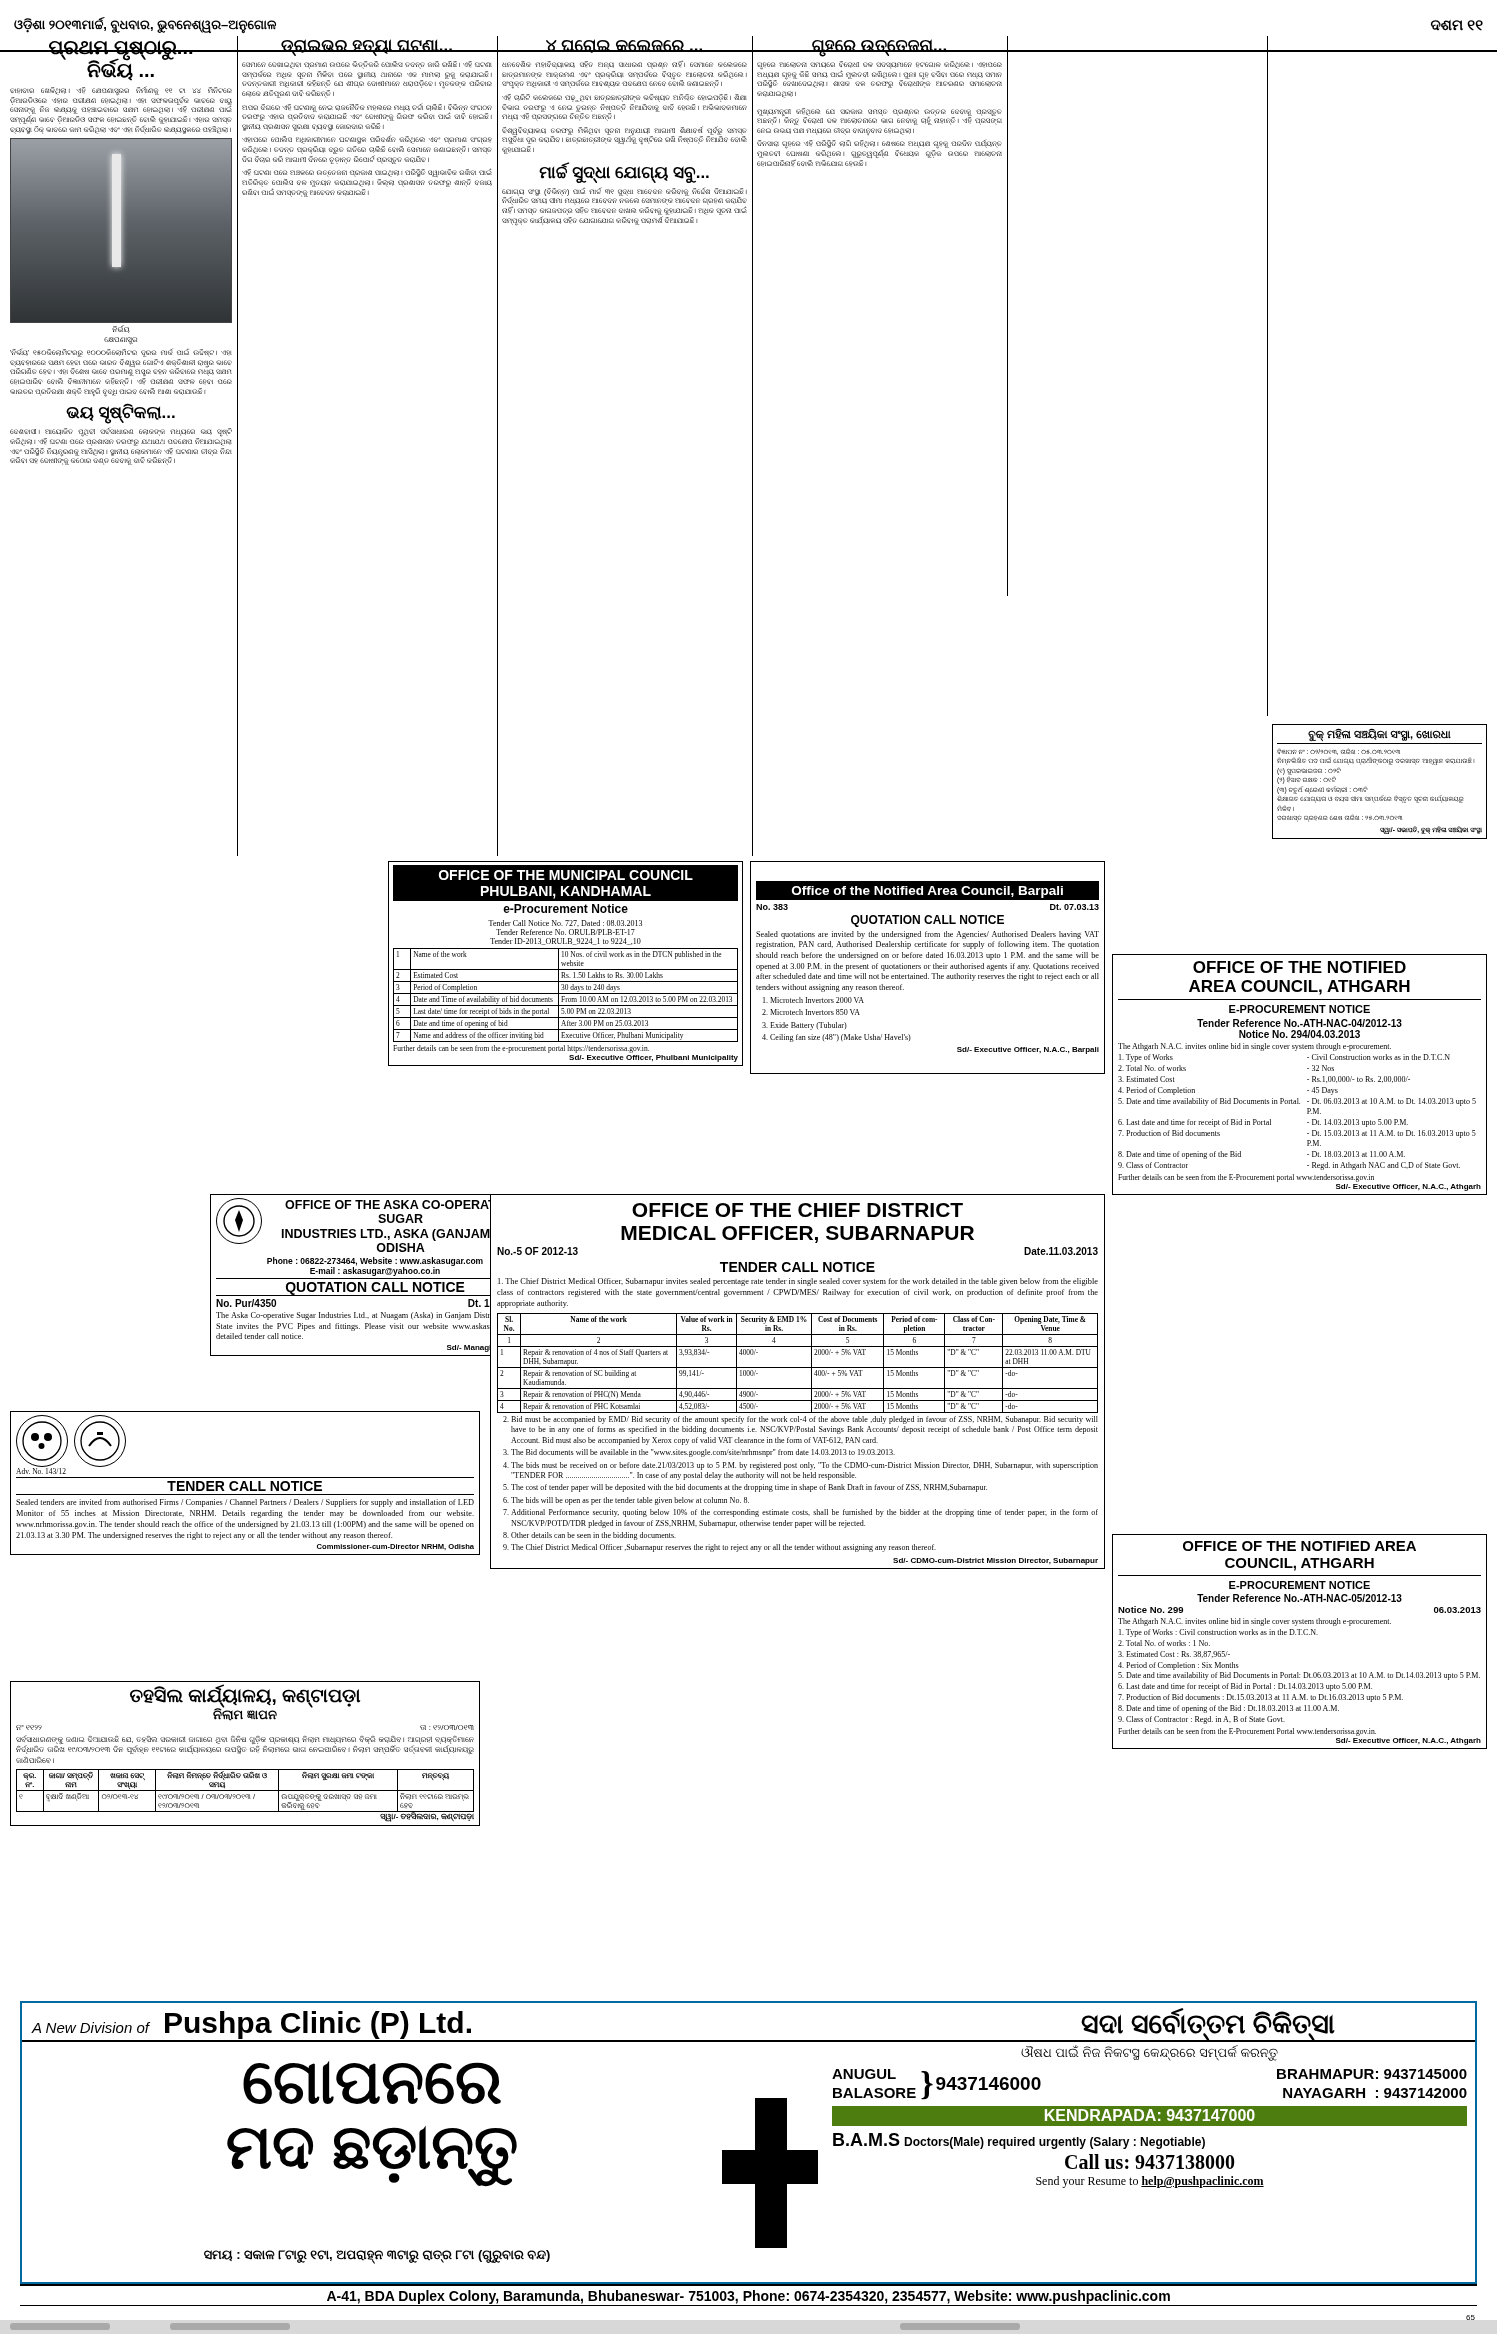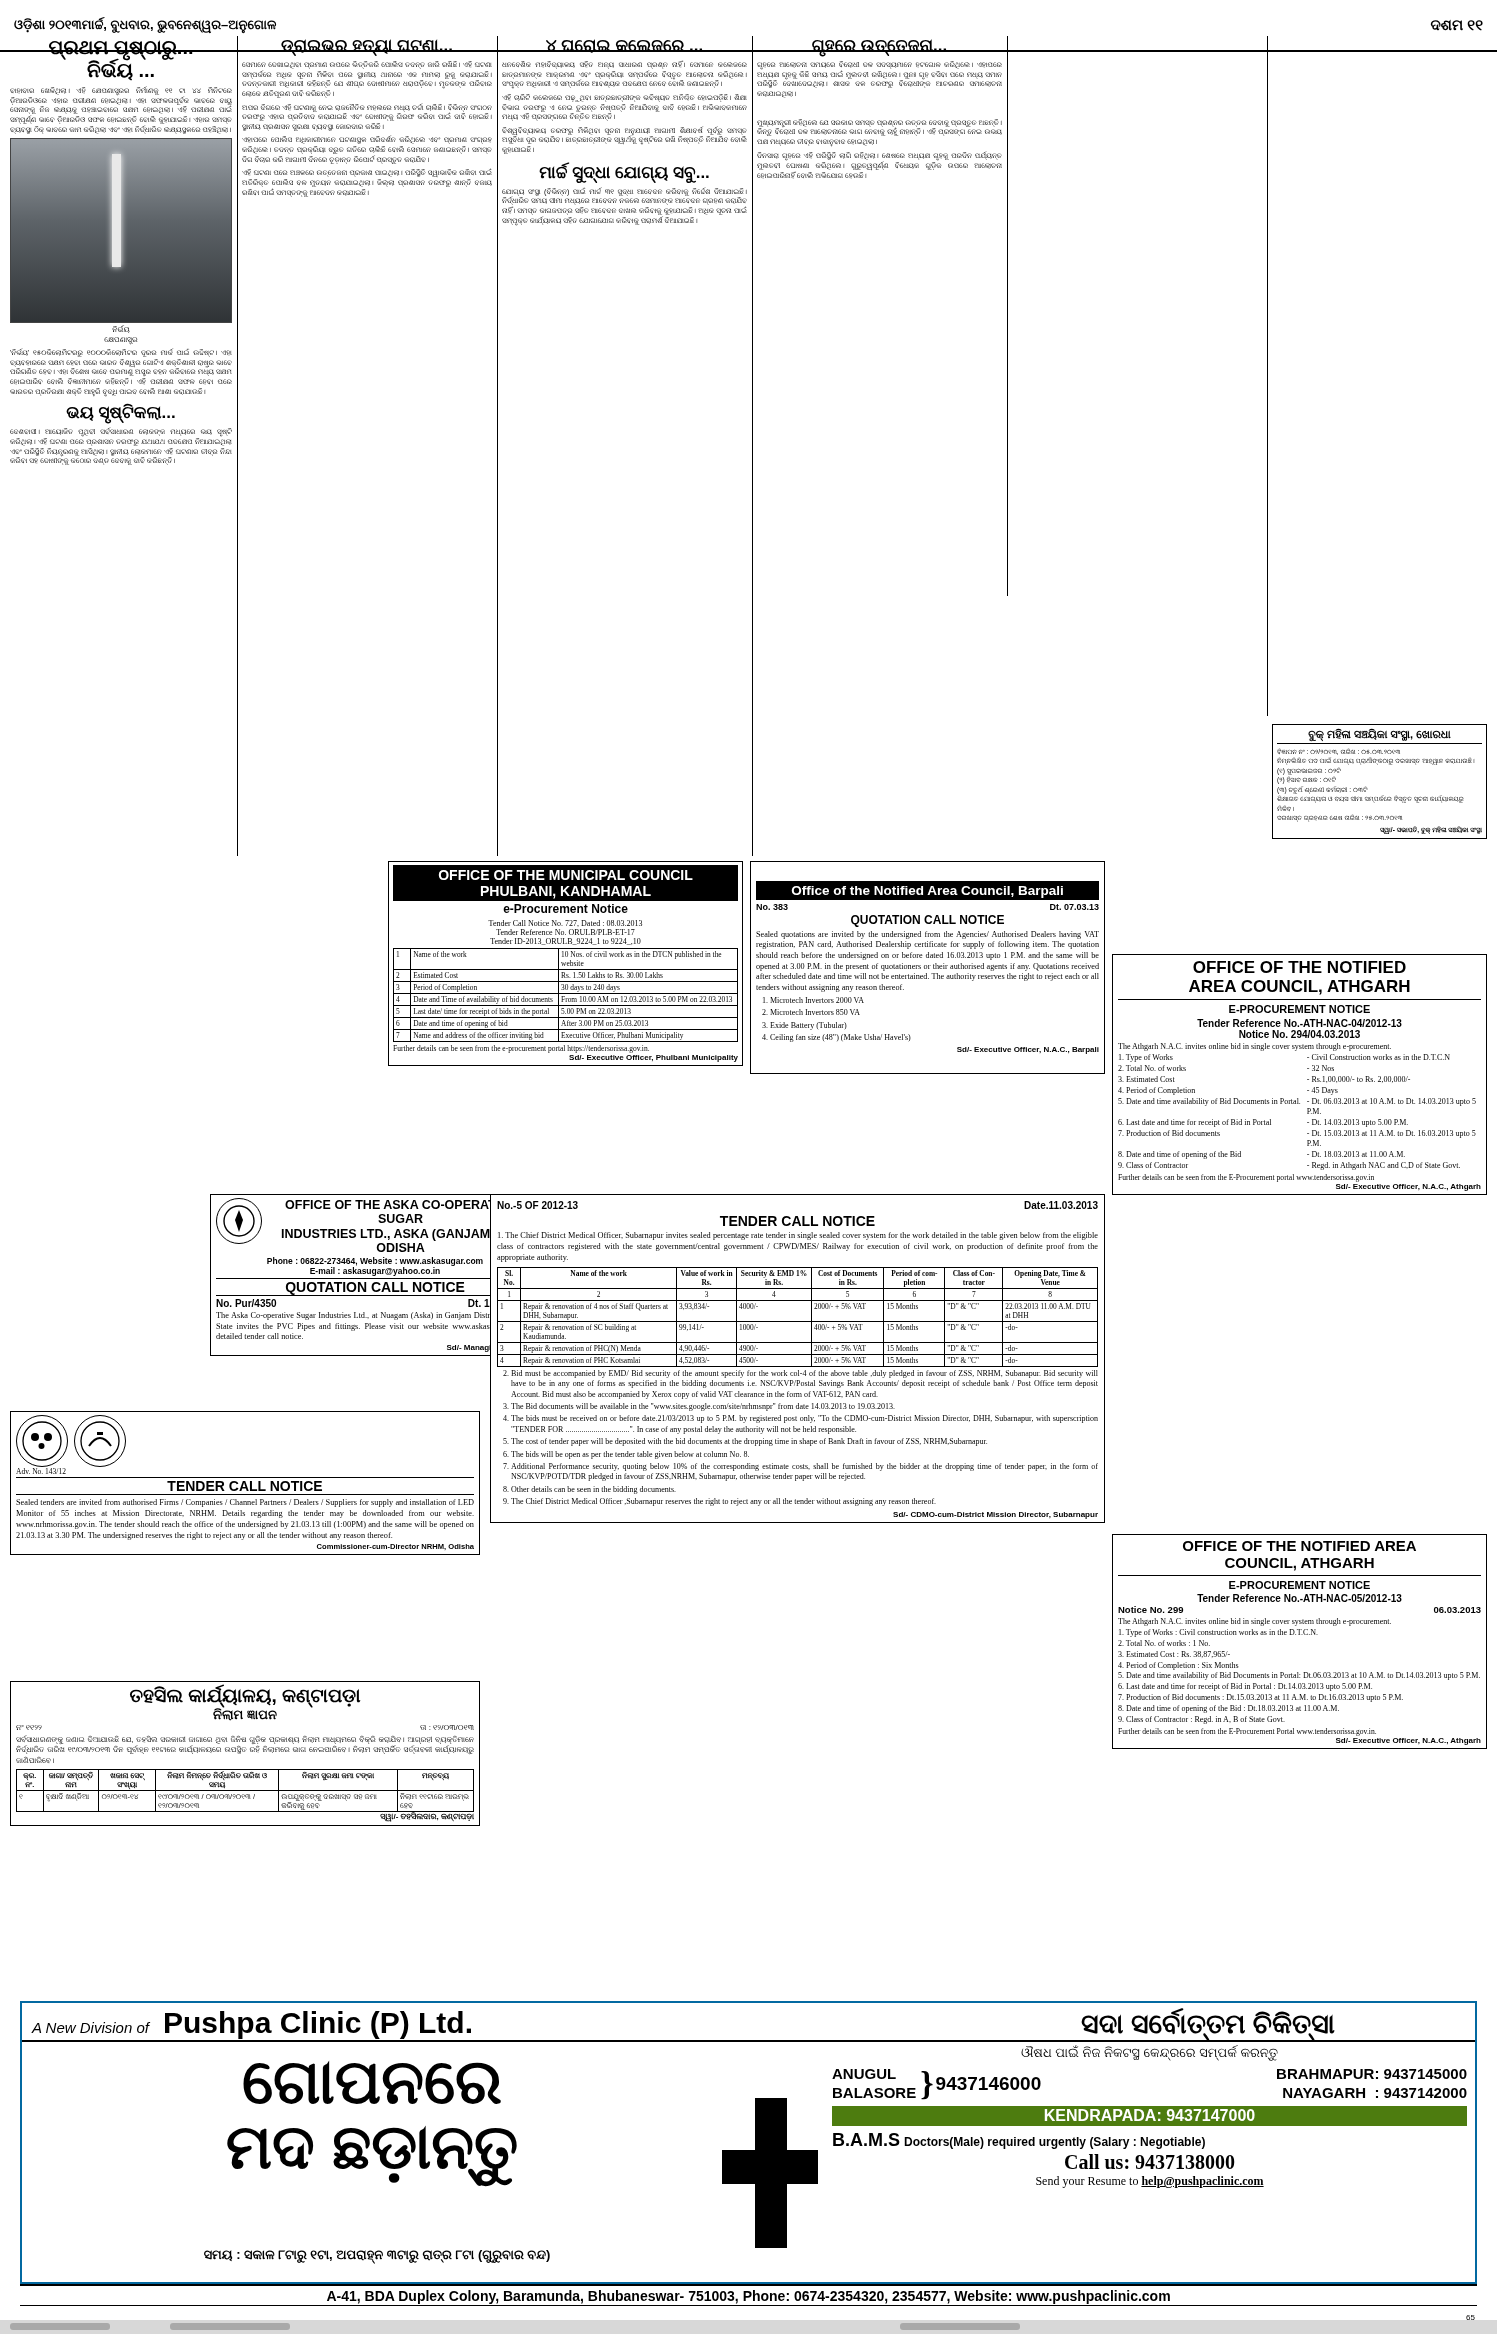--- a/index.html
+++ b/index.html
@@ -156,21 +156,21 @@
         <div class="tiny odia">ଧନବେଶିକ ମହାବିଦ୍ୟାଳୟ ସହିତ ଅନ୍ୟ ସାଧାରଣ ପ୍ରଶ୍ନ ନାହିଁ। ସେମାନେ କଲେଜରେ ଛାତ୍ରମାନଙ୍କ ଆକ୍ରମଣ ଏବଂ ପ୍ରକ୍ରିୟା ସମ୍ପର୍କରେ ବିସ୍ତୃତ ଆଲୋଚନା କରିଥିଲେ। ସଂପୃକ୍ତ ଅଧିକାରୀ ଏ ସମ୍ପର୍କରେ ଆବଶ୍ୟକ ପଦକ୍ଷେପ ନେବେ ବୋଲି ଜଣାଇଛନ୍ତି।</div>
         <div class="tiny odia" style="margin-top:4px;">ଏହି ଚାରିଟି କଲେଜରେ ପଢ଼ୁଥିବା ଛାତ୍ରଛାତ୍ରୀଙ୍କ ଭବିଷ୍ୟତ ଅନିଶ୍ଚିତ ହୋଇପଡ଼ିଛି। ଶିକ୍ଷା ବିଭାଗ ତରଫରୁ ଏ ନେଇ ତୁରନ୍ତ ନିଷ୍ପତ୍ତି ନିଆଯିବାକୁ ଦାବି ହେଉଛି। ଅଭିଭାବକମାନେ ମଧ୍ୟ ଏହି ପ୍ରସଙ୍ଗରେ ଚିନ୍ତିତ ଅଛନ୍ତି।</div>
         <div class="tiny odia" style="margin-top:4px;">ବିଶ୍ୱବିଦ୍ୟାଳୟ ତରଫରୁ ମିଳିଥିବା ସୂଚନା ଅନୁଯାୟୀ ଆଗାମୀ ଶିକ୍ଷାବର୍ଷ ପୂର୍ବରୁ ସମସ୍ତ ଅସୁବିଧା ଦୂର କରାଯିବ। ଛାତ୍ରଛାତ୍ରୀଙ୍କ ସ୍ୱାର୍ଥକୁ ଦୃଷ୍ଟିରେ ରଖି ନିଷ୍ପତ୍ତି ନିଆଯିବ ବୋଲି କୁହାଯାଇଛି।</div>
         <div class="headline h-mid odia" style="margin:8px 0 4px;">ମାର୍ଚ୍ଚ ସୁଦ୍ଧା ଯୋଗ୍ୟ ସବୁ...</div>
         <div class="tiny odia">ଯୋଗ୍ୟ ସଂସ୍ଥା (ବିଭିନ୍ନ) ପାଇଁ ମାର୍ଚ୍ଚ ୩୧ ସୁଦ୍ଧା ଆବେଦନ କରିବାକୁ ନିର୍ଦ୍ଦେଶ ଦିଆଯାଇଛି। ନିର୍ଦ୍ଧାରିତ ସମୟ ସୀମା ମଧ୍ୟରେ ଆବେଦନ ନକଲେ ସେମାନଙ୍କ ଆବେଦନ ଗ୍ରହଣ କରାଯିବ ନାହିଁ। ସମସ୍ତ କାଗଜପତ୍ର ସହିତ ଆବେଦନ ଦାଖଲ କରିବାକୁ କୁହାଯାଇଛି। ଅଧିକ ସୂଚନା ପାଇଁ ସମ୍ପୃକ୍ତ କାର୍ଯ୍ୟାଳୟ ସହିତ ଯୋଗାଯୋଗ କରିବାକୁ ପରାମର୍ଶ ଦିଆଯାଇଛି।</div>
       </div>
 
       <div class="tcol c4">
         <div class="headline h-mid odia" style="margin-bottom:4px;">ଗୃହରେ ଉତ୍ତେଜନା...</div>
         <div class="tiny odia">ଗୃହରେ ଆଲୋଚନା ସମୟରେ ବିରୋଧୀ ଦଳ ସଦସ୍ୟମାନେ ହଟଗୋଳ କରିଥିଲେ। ଏହାପରେ ଅଧ୍ୟକ୍ଷ ଗୃହକୁ କିଛି ସମୟ ପାଇଁ ମୁଲତବୀ ରଖିଥିଲେ। ପୁନଃ ଗୃହ ବସିବା ପରେ ମଧ୍ୟ ସମାନ ପରିସ୍ଥିତି ଦେଖାଦେଇଥିଲା। ଶାସକ ଦଳ ତରଫରୁ ବିରୋଧୀଙ୍କ ଆଚରଣର ସମାଲୋଚନା କରାଯାଇଥିଲା।</div>
-        <div class="tiny odia" style="margin-top:20px;font-family:Liberation Serif, serif;">ମୁଖ୍ୟମନ୍ତ୍ରୀ କହିଥିଲେ ଯେ ସରକାର ସମସ୍ତ ପ୍ରଶ୍ନର ଉତ୍ତର ଦେବାକୁ ପ୍ରସ୍ତୁତ ଅଛନ୍ତି। କିନ୍ତୁ ବିରୋଧୀ ଦଳ ଆଲୋଚନାରେ ଭାଗ ନେବାକୁ ଚାହୁଁ ନାହାନ୍ତି। ଏହି ପ୍ରସଙ୍ଗ ନେଇ ଉଭୟ ପକ୍ଷ ମଧ୍ୟରେ ତୀବ୍ର ବାଦାନୁବାଦ ହୋଇଥିଲା।</div>
+        <div class="tiny odia" style="margin-top:8px;">ମୁଖ୍ୟମନ୍ତ୍ରୀ କହିଥିଲେ ଯେ ସରକାର ସମସ୍ତ ପ୍ରଶ୍ନର ଉତ୍ତର ଦେବାକୁ ପ୍ରସ୍ତୁତ ଅଛନ୍ତି। କିନ୍ତୁ ବିରୋଧୀ ଦଳ ଆଲୋଚନାରେ ଭାଗ ନେବାକୁ ଚାହୁଁ ନାହାନ୍ତି। ଏହି ପ୍ରସଙ୍ଗ ନେଇ ଉଭୟ ପକ୍ଷ ମଧ୍ୟରେ ତୀବ୍ର ବାଦାନୁବାଦ ହୋଇଥିଲା।</div>
         <div class="tiny odia" style="margin-top:4px;">ଦିନସାରା ଗୃହରେ ଏହି ପରିସ୍ଥିତି ଲାଗି ରହିଥିଲା। ଶେଷରେ ଅଧ୍ୟକ୍ଷ ଗୃହକୁ ପରଦିନ ପର୍ଯ୍ୟନ୍ତ ମୁଲତବୀ ଘୋଷଣା କରିଥିଲେ। ଗୁରୁତ୍ୱପୂର୍ଣ୍ଣ ବିଧେୟକ ଗୁଡ଼ିକ ଉପରେ ଆଲୋଚନା ହୋଇପାରିନାହିଁ ବୋଲି ଅଭିଯୋଗ ହେଉଛି।</div>
       </div>
     </div>
 
     <div class="ad" style="position:absolute; left:1262px; top:688px; width:215px; padding:3px 4px;">
       <div class="ad-title odia" style="font-size:11px; border-bottom:1px solid #000; padding-bottom:2px;">ବୁକ୍ ମହିଳା ସଞ୍ଚୟିକା ସଂସ୍ଥା, ଖୋରଧା</div>
       <div class="odia" style="font-size:6.6px; line-height:1.45; margin-top:3px;">
         <div>ବିଜ୍ଞାପନ ନଂ : ୦୨/୨୦୧୩, ତାରିଖ : ୦୫.୦୩.୨୦୧୩</div>
         <div>ନିମ୍ନଲିଖିତ ପଦ ପାଇଁ ଯୋଗ୍ୟ ପ୍ରାର୍ଥୀଙ୍କଠାରୁ ଦରଖାସ୍ତ ଆହ୍ୱାନ କରାଯାଉଛି।</div>
         <div>(୧) ସୁପରଭାଇଜର : ୦୨ଟି</div>
@@ -375,20 +375,24 @@
           </svg>
         </div>
       </div>
       <div style="font-size:7.5px;">Adv. No. 143/12</div>
       <div class="ad-title" style="font-size:14px; border-top:1px solid #000; border-bottom:1px solid #000; margin:1px 0 2px;">TENDER CALL NOTICE</div>
       <div style="font-size:8.3px; line-height:1.34; text-align:justify;">Sealed tenders are invited from authorised Firms / Companies / Channel Partners / Dealers / Suppliers for supply and installation of LED Monitor of 55 inches at Mission Directorate, NRHM. Details regarding the tender may be downloaded from our website. www.nrhmorissa.gov.in. The tender should reach the office of the undersigned by 21.03.13 till (1:00PM) and the same will be opened on 21.03.13 at 3.30 PM. The undersigned reserves the right to reject any or all the tender without any reason thereof.</div>
       <div class="sd" style="font-size:7.6px;">Commissioner-cum-Director NRHM, Odisha</div>
     </div>
 
     <div class="ad" style="position:absolute; left:480px; top:1158px; width:615px; padding:3px 6px;">
+      <div class="ad-title" style="font-size:21px; line-height:1.1;">
+        <div>OFFICE OF THE CHIEF DISTRICT</div>
+        <div>MEDICAL OFFICER, SUBARNAPUR</div>
+      </div>
       <div style="display:flex; justify-content:space-between; font-size:10px; font-weight:bold; margin-top:2px;" class="sans">
         <span>No.-5 OF 2012-13</span>
         <span>Date.11.03.2013</span>
       </div>
       <div class="ad-title" style="font-size:14px; margin:2px 0;">TENDER CALL NOTICE</div>
       <div style="font-size:8.3px; line-height:1.32; text-align:justify;">1. The Chief District Medical Officer, Subarnapur invites sealed percentage rate tender in single sealed cover system for the work detailed in the table given below from the eligible class of contractors registered with the state government/central government / CPWD/MES/ Railway for execution of civil work, on production of definite proof from the appropriate authority.</div>
       <table class="tbl" style="margin-top:3px;">
         <thead>
           <tr>
             <th>Sl. No.</th>

